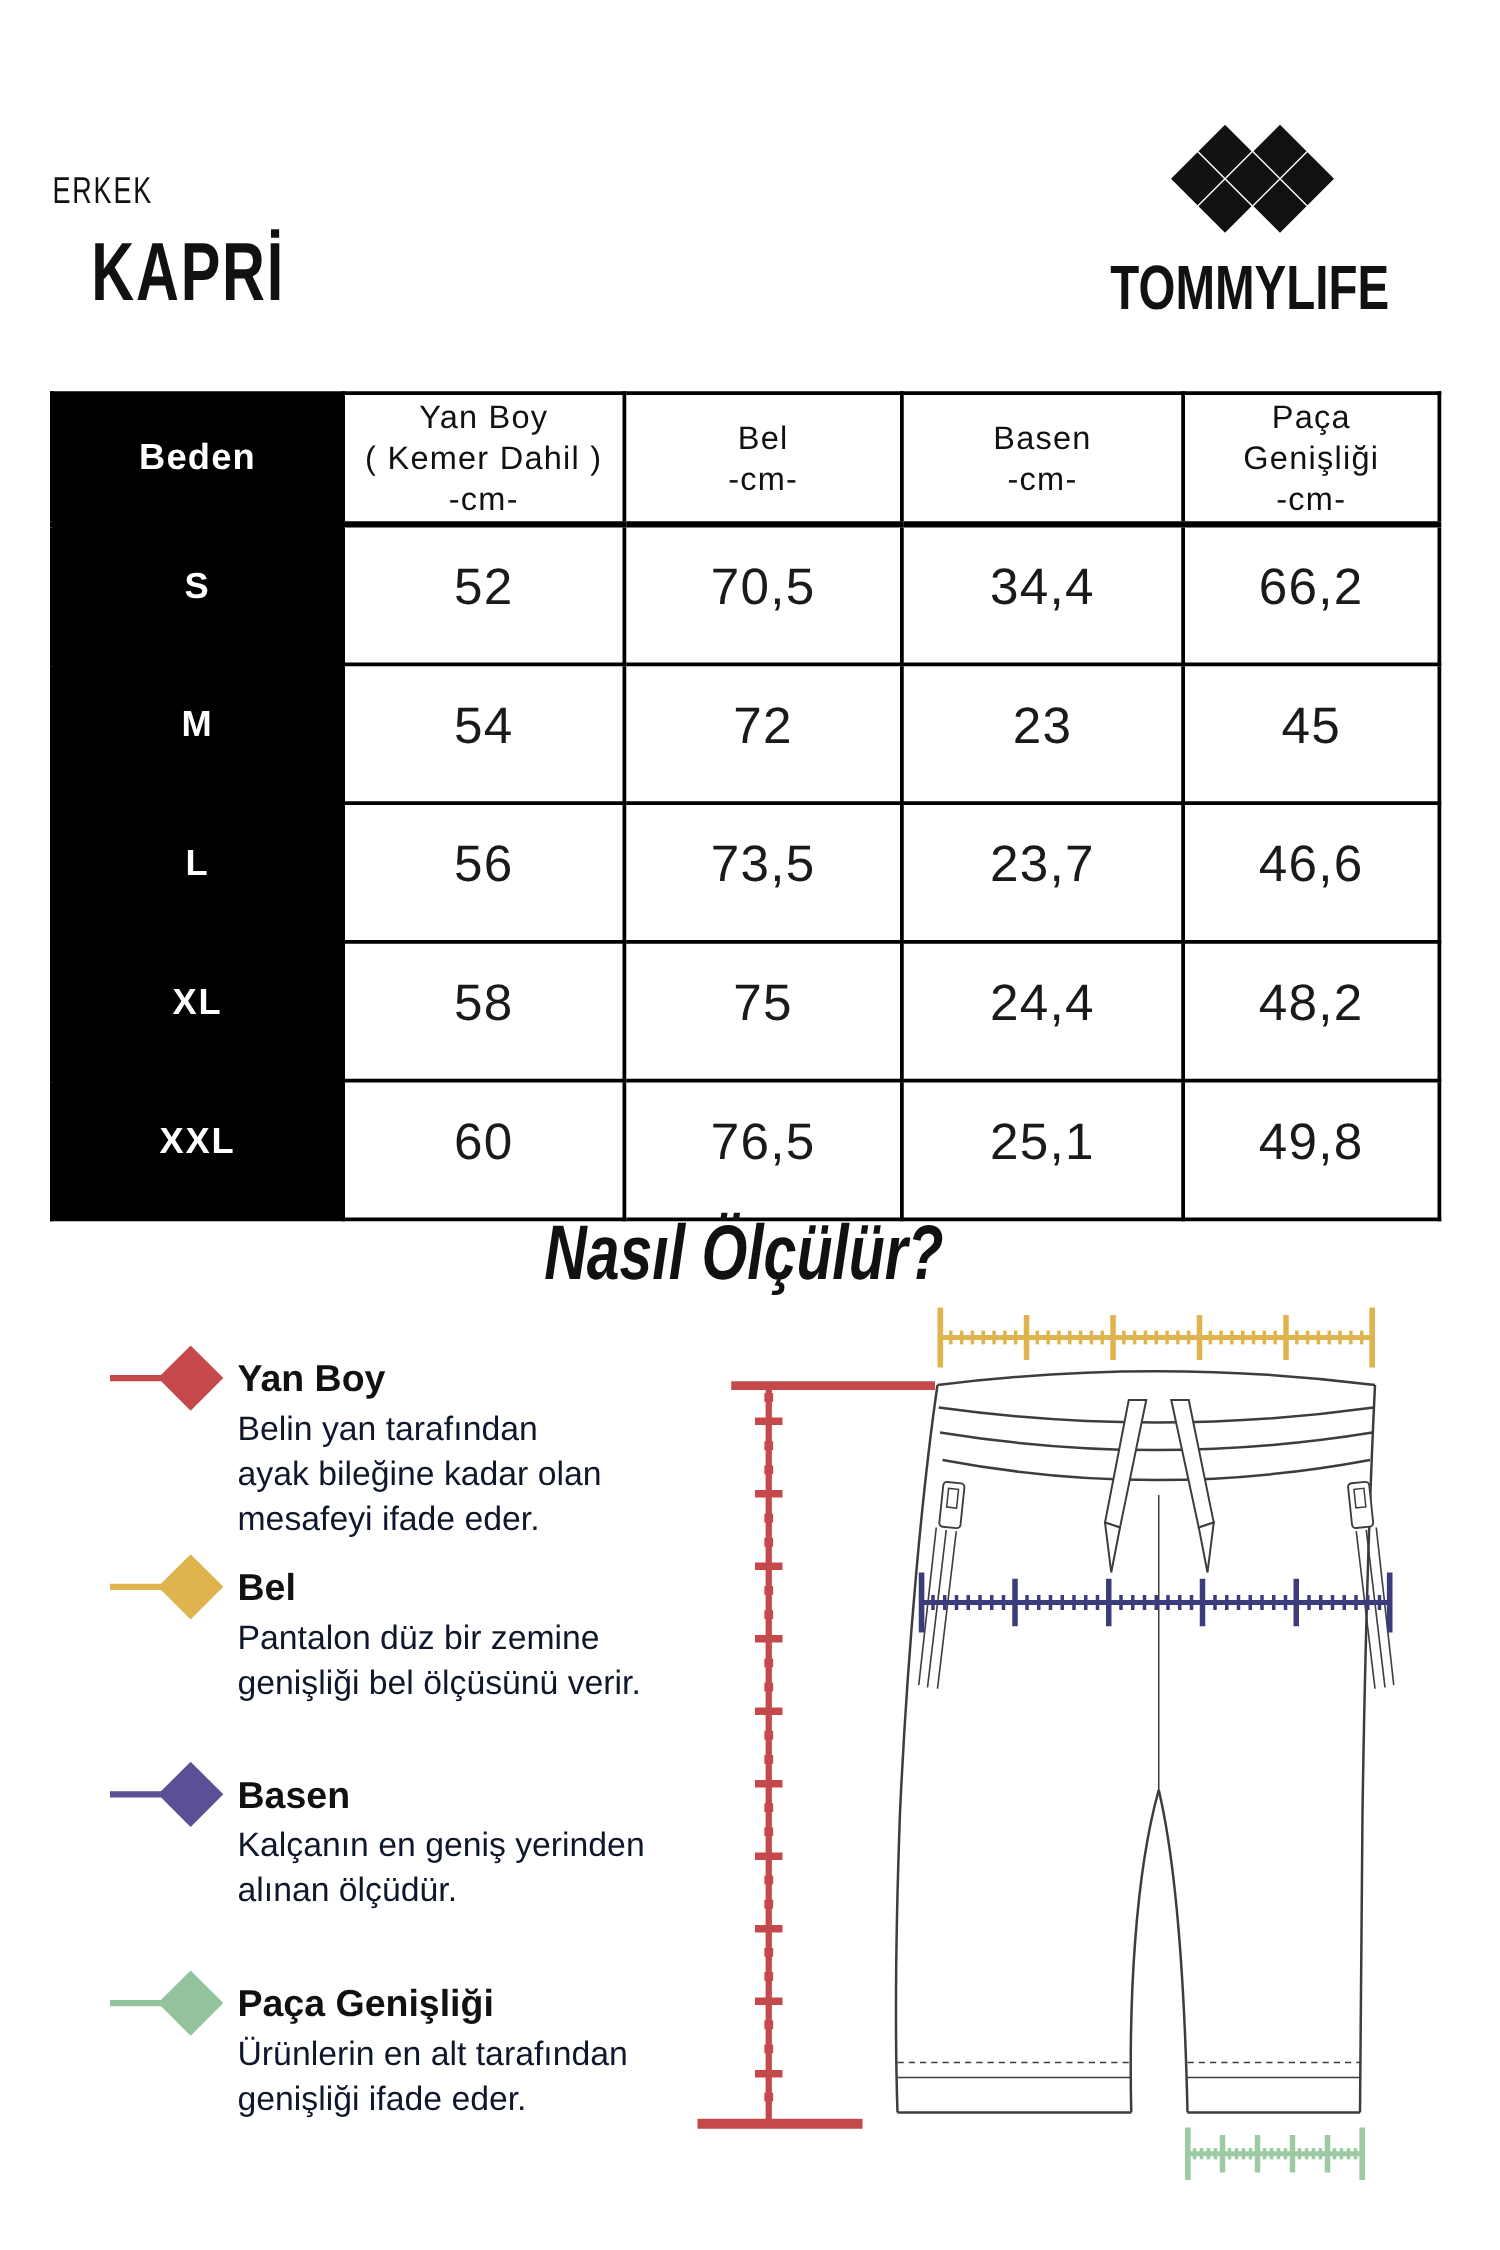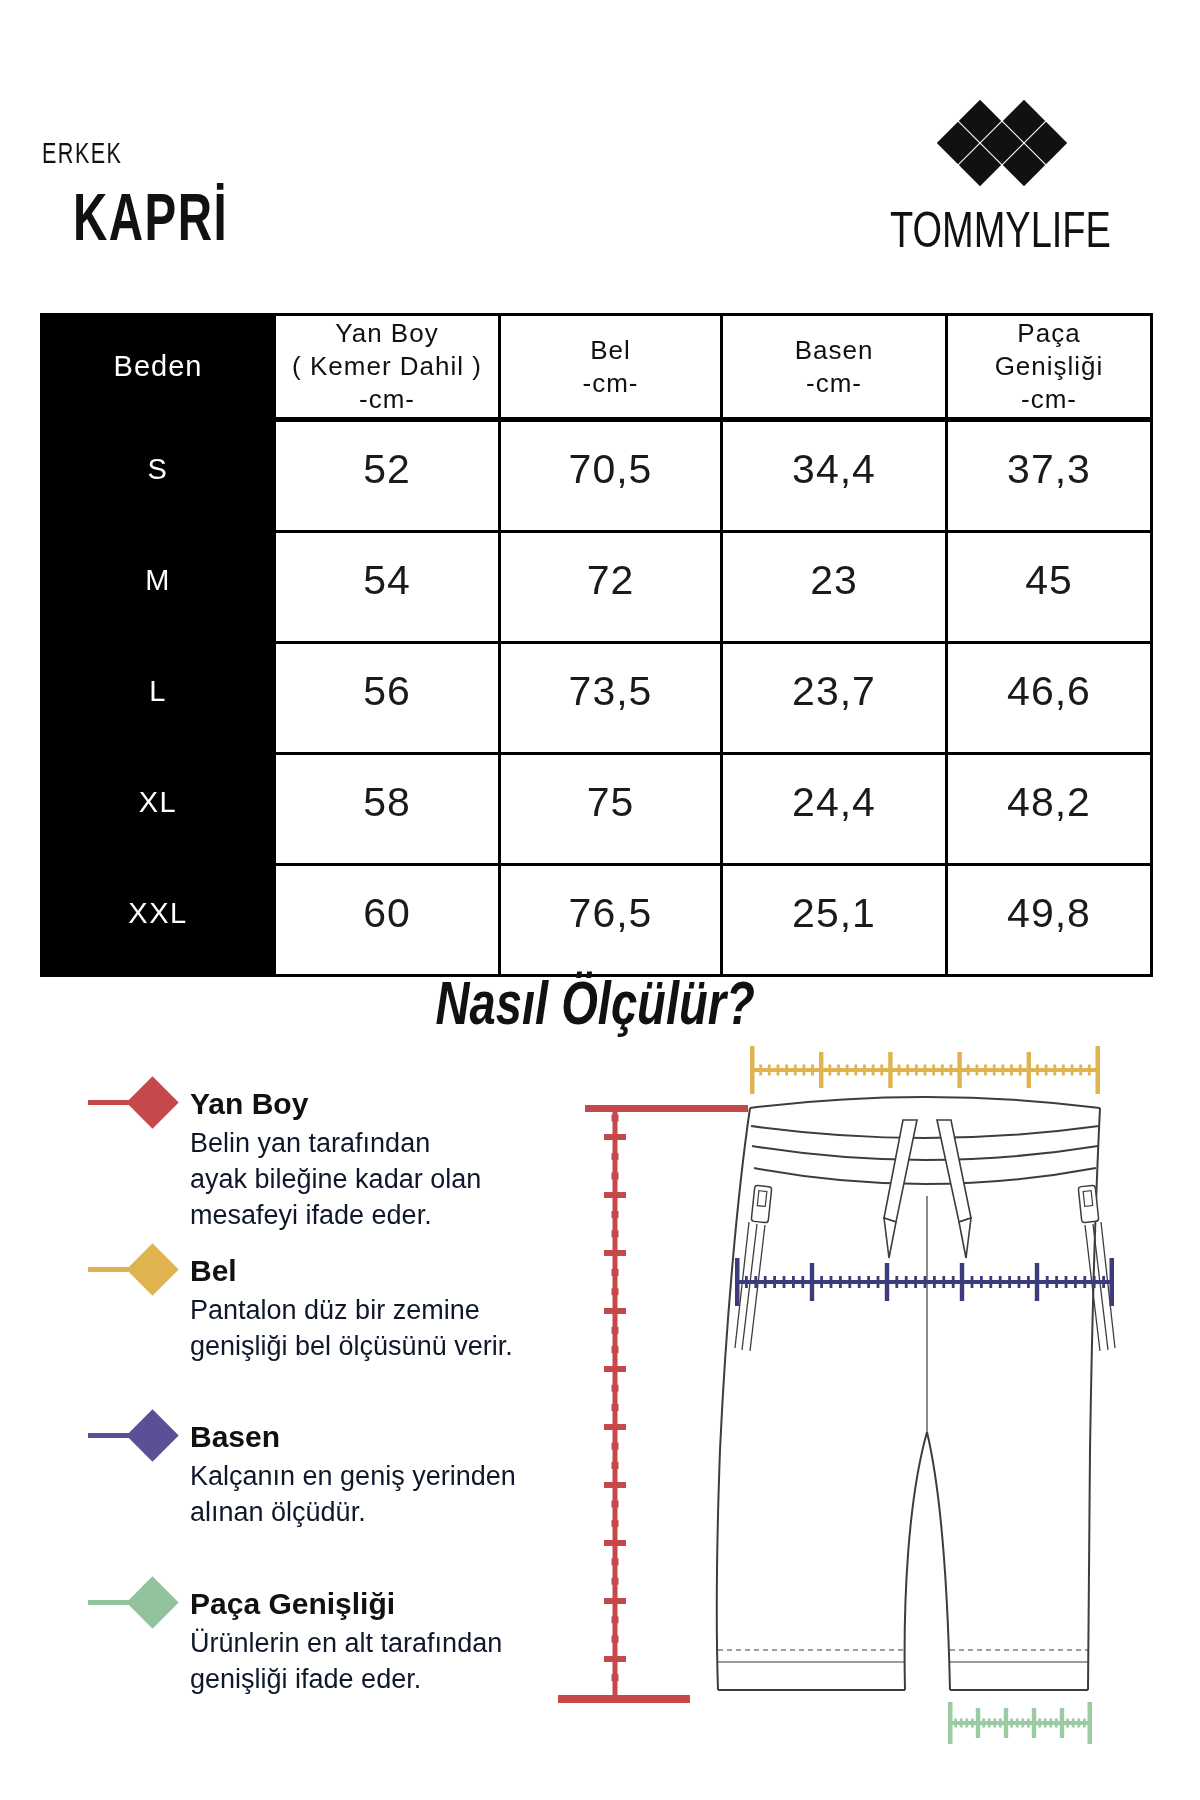--- a/index.html
+++ b/index.html
@@ -11,28 +11,28 @@
   .condensed-c{display:inline-block;transform:scaleX(0.76);transform-origin:center;white-space:nowrap;}
 
   
   #title-block{position:absolute;left:42px;top:128px;}
   #title-line1{font-size:30px;font-weight:400;letter-spacing:2px;line-height:50px;color:#111;}
   #title-line2{font-size:66px;font-weight:700;letter-spacing:2px;line-height:66px;color:#111;margin-top:6px;margin-left:31px;}
 
   #brand-block{position:absolute;right:40px;top:95px;width:320px;text-align:center;}
   #brand-diamonds{position:relative;width:140px;height:96px;margin:0 auto;}
   .dm{position:absolute;width:30px;height:30px;background:#111;transform:rotate(45deg);}
-  #brand-name{margin-top:14px;font-size:50px;font-weight:400;line-height:50px;color:#111;}
+  #brand-name{margin-top:14px;font-size:50px;font-weight:700;line-height:50px;color:#111;}
 
   
   #size-table{position:absolute;left:40px;top:313px;width:1110px;border-collapse:collapse;table-layout:fixed;}
   #size-table td{border:3px solid #000;text-align:center;vertical-align:middle;}
   #size-table tr.head td{height:92px;border-bottom-width:5px;}
   #size-table tr.datarow td{height:93px;padding-bottom:14px;}
-  td.sizecol{background:#000;color:#fff;border-color:#000;}
+  td.sizecol{background:#000;color:#fff;border-color:#000;font-weight:bold;}
   .hl{font-size:26px;line-height:33px;letter-spacing:1px;color:#111;}
   .beden{font-size:29px;letter-spacing:1px;color:#fff;}
   .sizelabel{font-size:29px;letter-spacing:1.5px;color:#fff;}
   .val{font-size:41px;letter-spacing:1px;color:#1a1a1a;}
 
   
   #measure-heading{position:absolute;left:40px;top:968px;width:1110px;text-align:center;
     font-size:62px;font-weight:700;line-height:70px;color:#111;font-style:italic;}
 
   .legend-item{position:absolute;left:88px;width:440px;}
@@ -105,21 +105,21 @@
     <td>
           <div class="val">52</div>
         </td>
     <td>
           <div class="val">70,5</div>
         </td>
     <td>
           <div class="val">34,4</div>
         </td>
     <td>
-          <div class="val">37,3</div>
+          <div class="val">66,2</div>
         </td>
   </tr>
   <tr class="datarow">
     <td class="sizecol">
           <div class="sizelabel">M</div>
         </td>
     <td>
           <div class="val">54</div>
         </td>
     <td>

